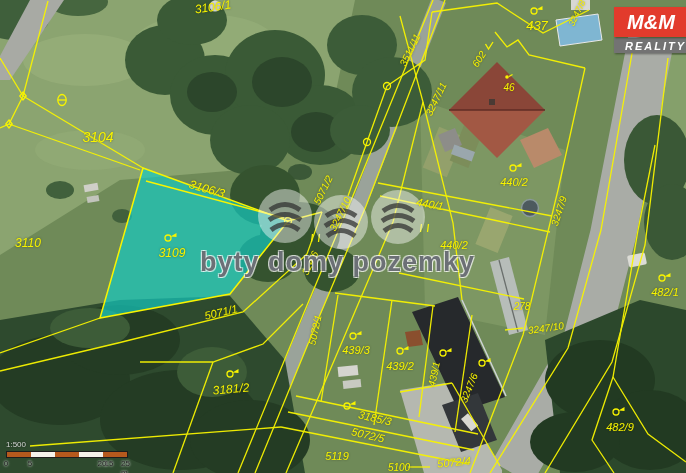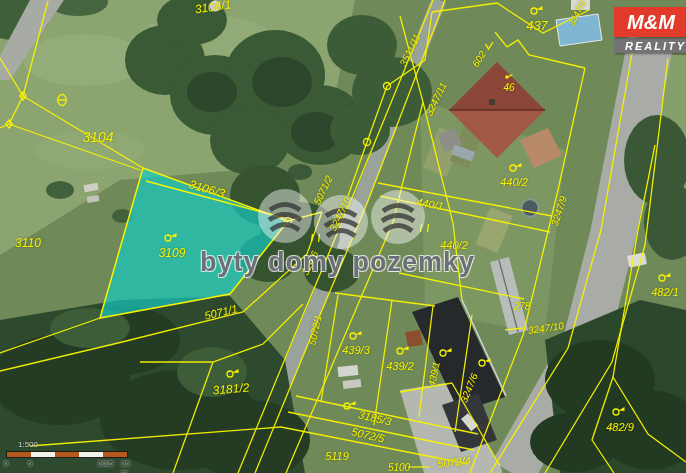--- a/index.html
+++ b/index.html
@@ -38,21 +38,21 @@
     box-shadow:1px 1px 2px rgba(0,0,0,.4);
   }
   .logo-reality{
     margin-top:1px;width:83px;height:15px;background:#737373;color:#fff;
     font-weight:bold;font-style:italic;font-size:11px;letter-spacing:2px;
     display:flex;align-items:center;justify-content:center;
     box-shadow:1px 1px 2px rgba(0,0,0,.4);
   }
   .scalebar{position:absolute;left:4px;top:440px;width:140px;height:32px;}
   .scale-ratio{position:absolute;left:2px;top:0;font-size:8px;color:rgba(240,240,240,.85);
-    text-shadow:0 0 2px rgba(0,0,0,.7);margin-left:12px;}
+    text-shadow:0 0 2px rgba(0,0,0,.7);}
   .scale-bar{position:absolute;left:2px;top:11px;width:120px;height:5px;
     border:1px solid #1d1d1d;display:flex;}
   .scale-seg{flex:1;}
   .scale-ticks{position:absolute;left:2px;top:19px;width:130px;height:12px;}
   .scale-tick{position:absolute;transform:translateX(-50%);font-size:8px;color:#222;
     text-shadow:0 0 2px rgba(255,255,255,.8),0 0 3px rgba(255,255,255,.6);}
 </style>
 </head>
 <body>
 

